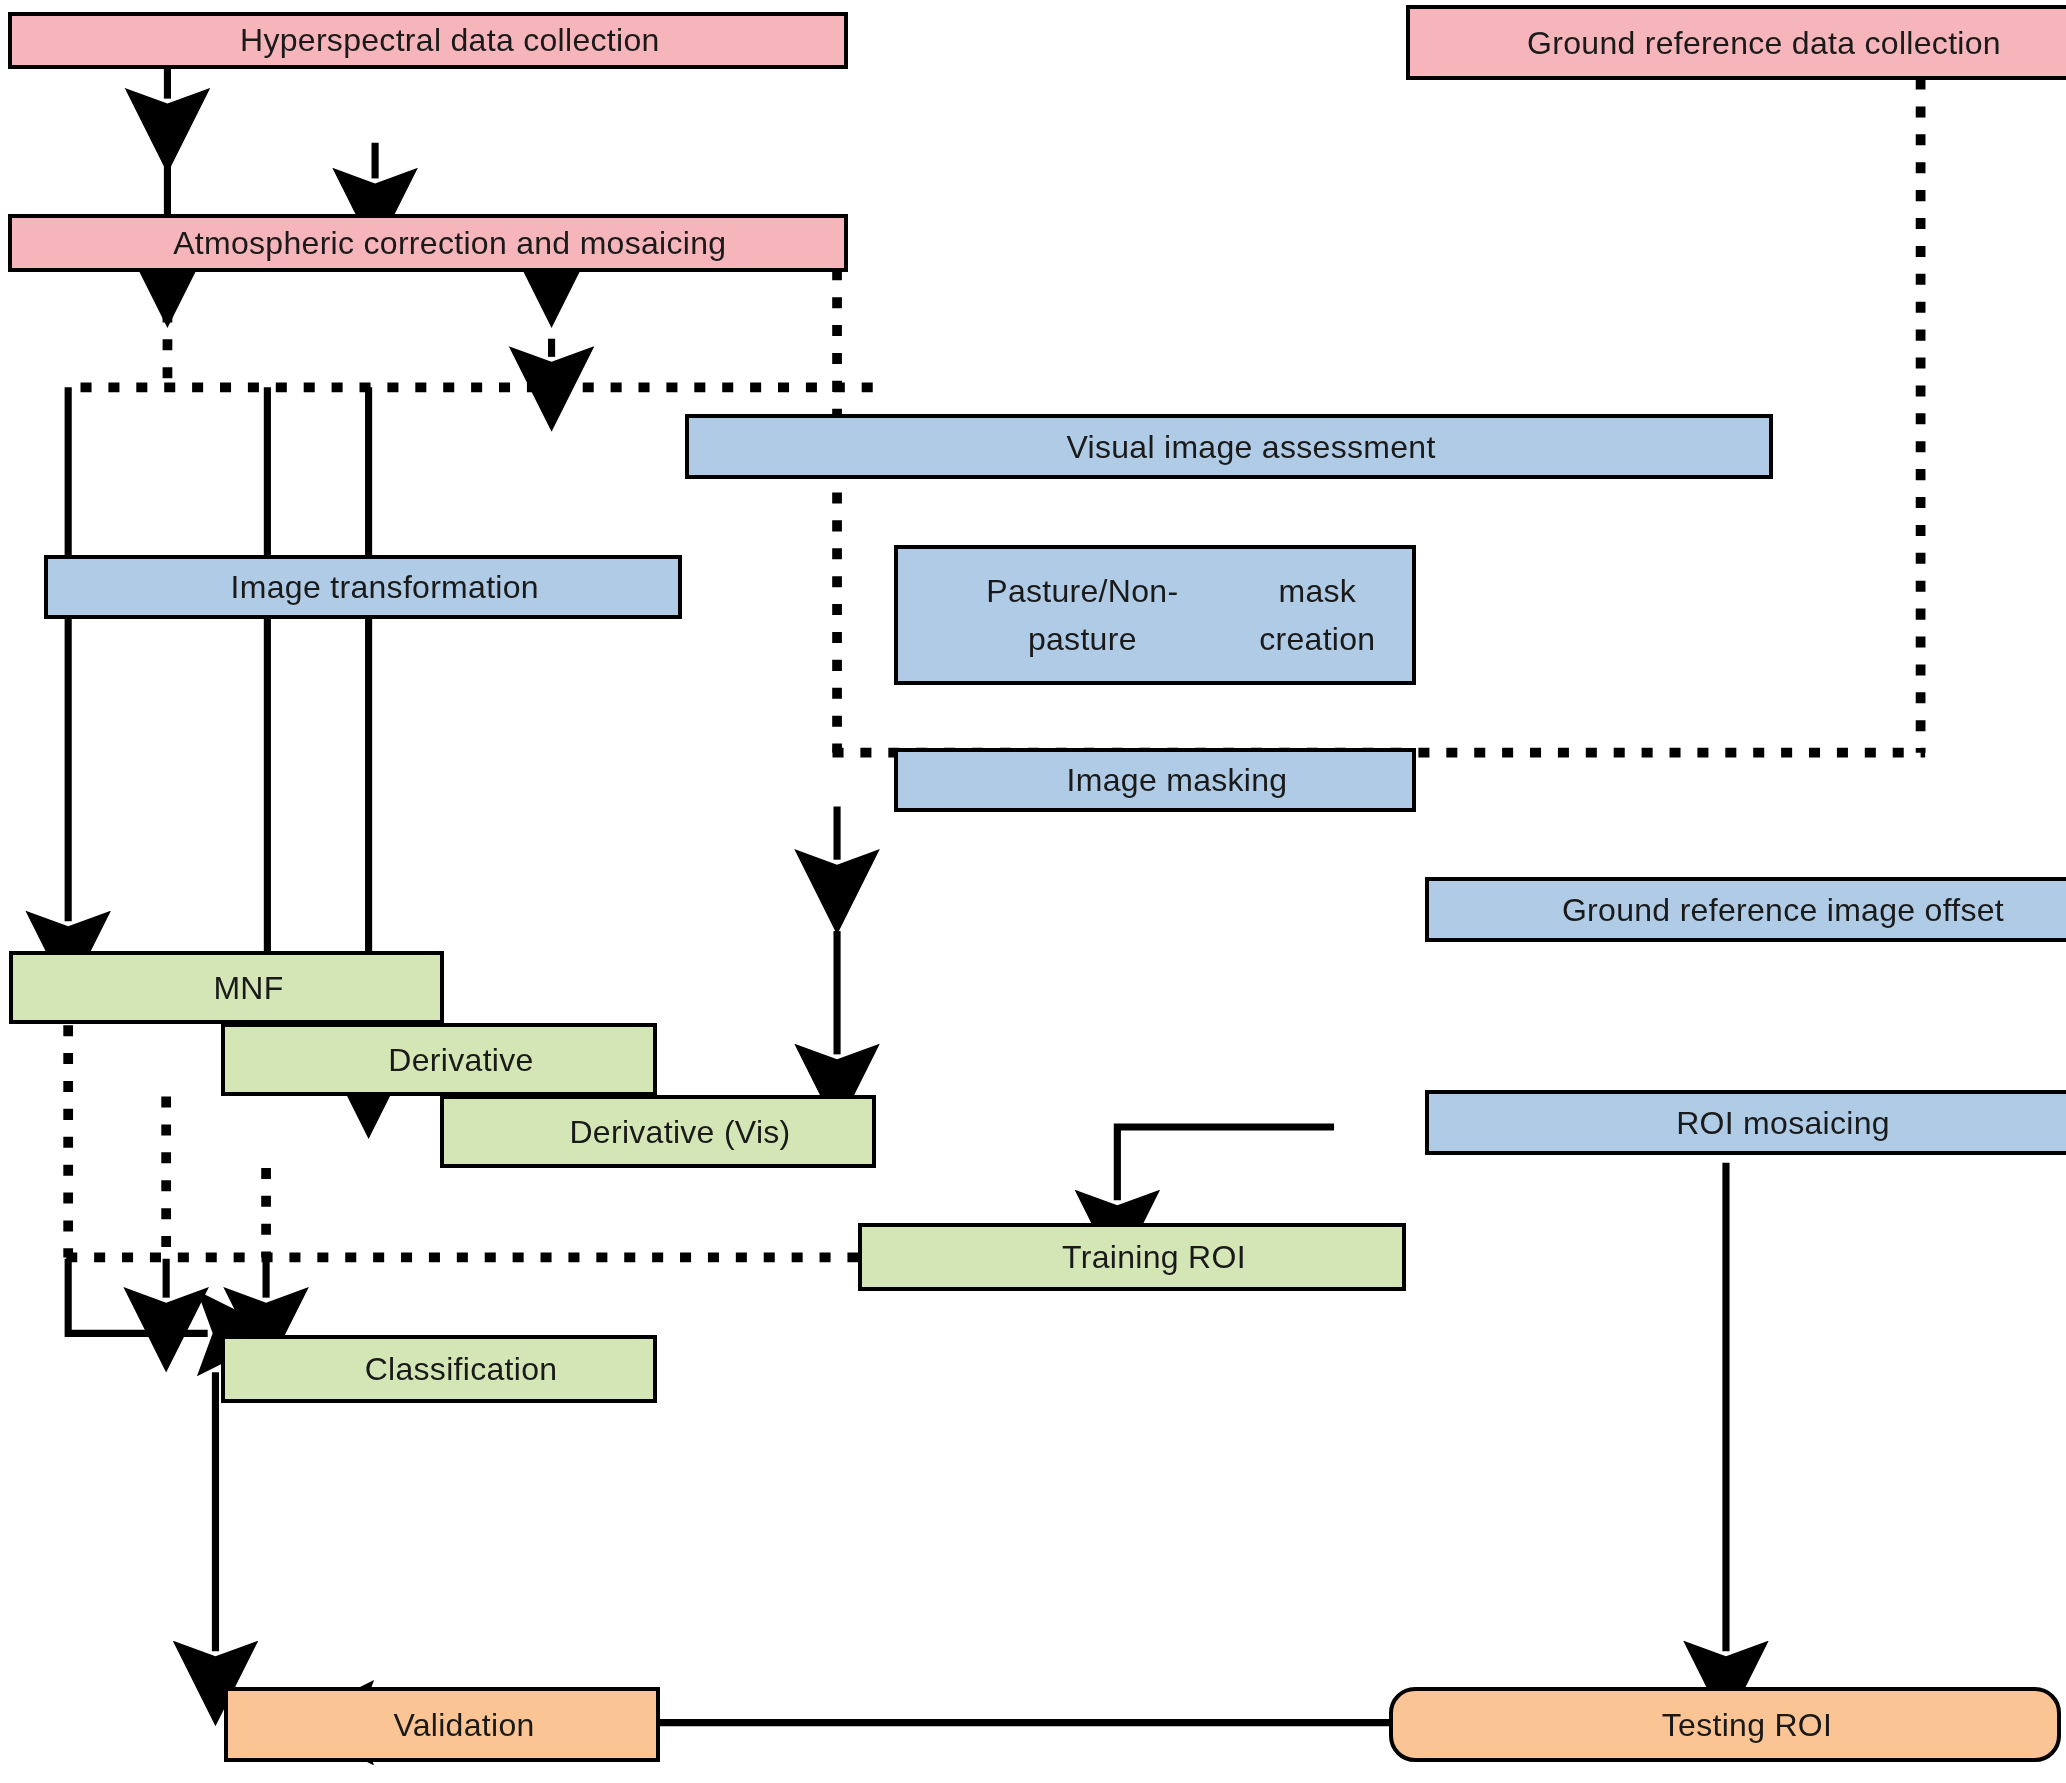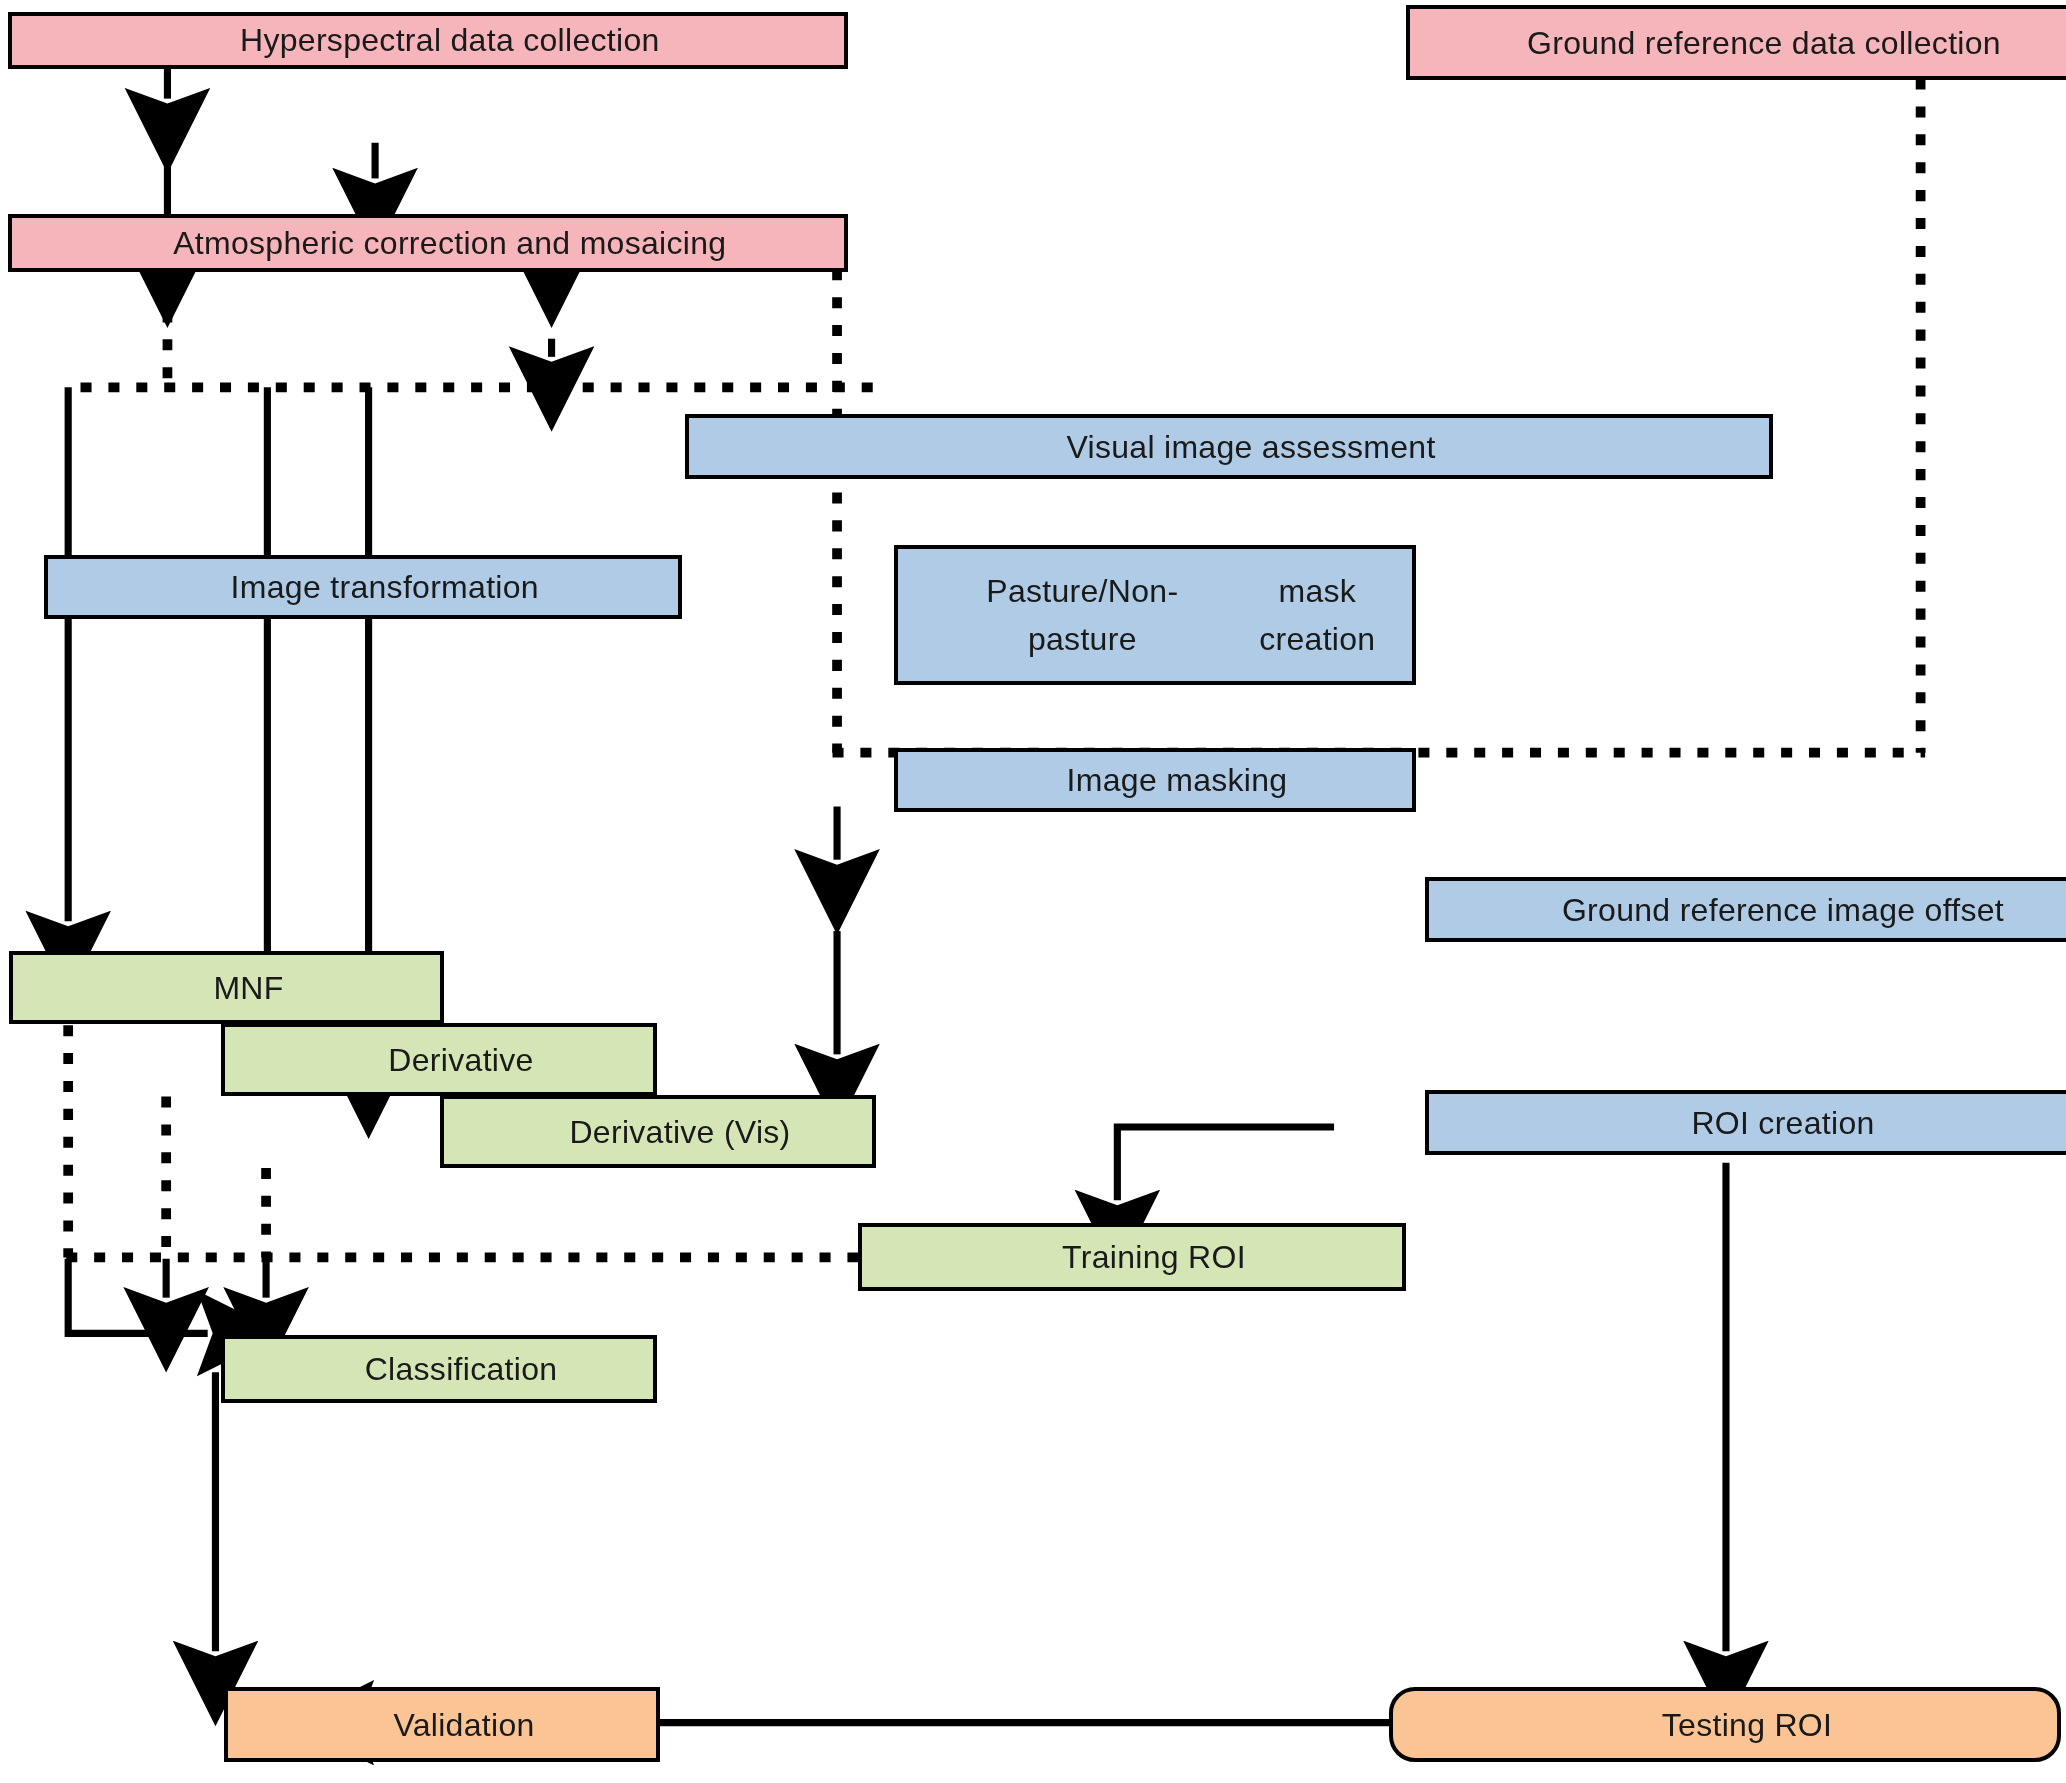--- a/index.html
+++ b/index.html
@@ -112,21 +112,21 @@
 
   <div class="node blue" style="left:858px;top:748px;width:522px;height:64px;">
     <span>Image masking</span>
   </div>
 
   <div class="node blue" style="left:1389px;top:877px;width:672px;height:65px;">
     <span>Ground reference image offset</span>
   </div>
 
   <div class="node blue" style="left:1389px;top:1090px;width:672px;height:65px;">
-    <span>ROI creation</span>
+    <span>ROI mosaicing</span>
   </div>
 
   <div class="node green" style="left:9px;top:951px;width:435px;height:73px;">
     <span>MNF</span>
   </div>
 
   <div class="node green" style="left:221px;top:1023px;width:436px;height:73px;">
     <span>Derivative</span>
   </div>
 

